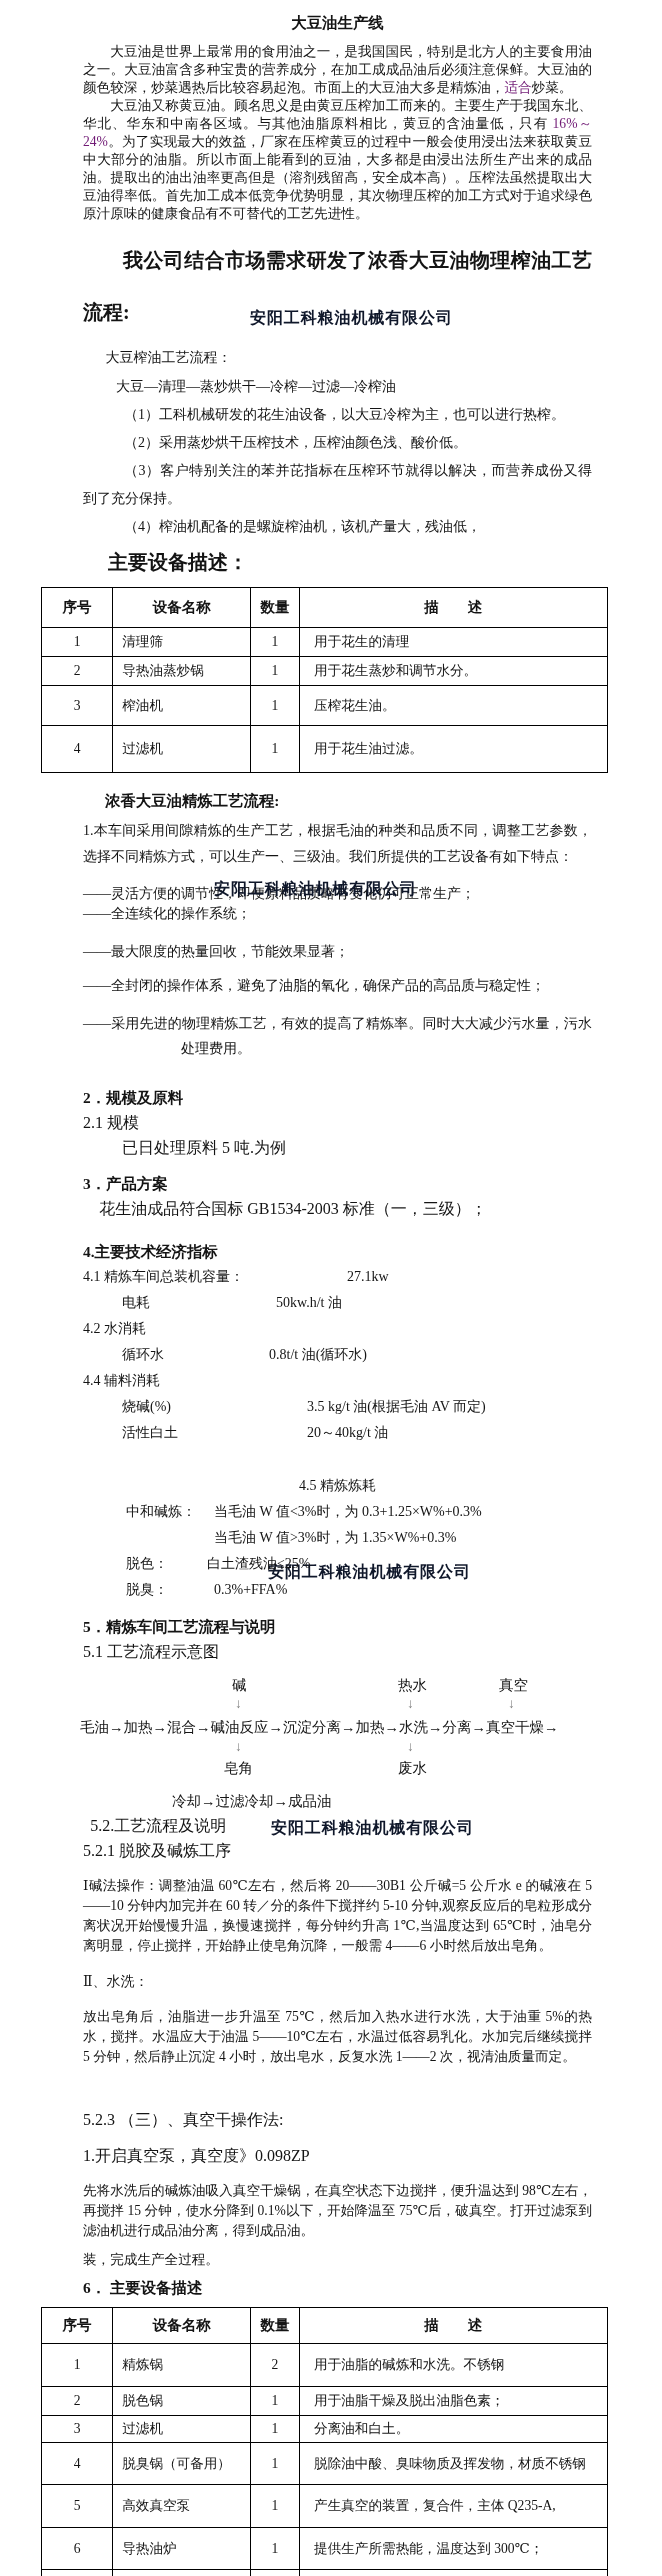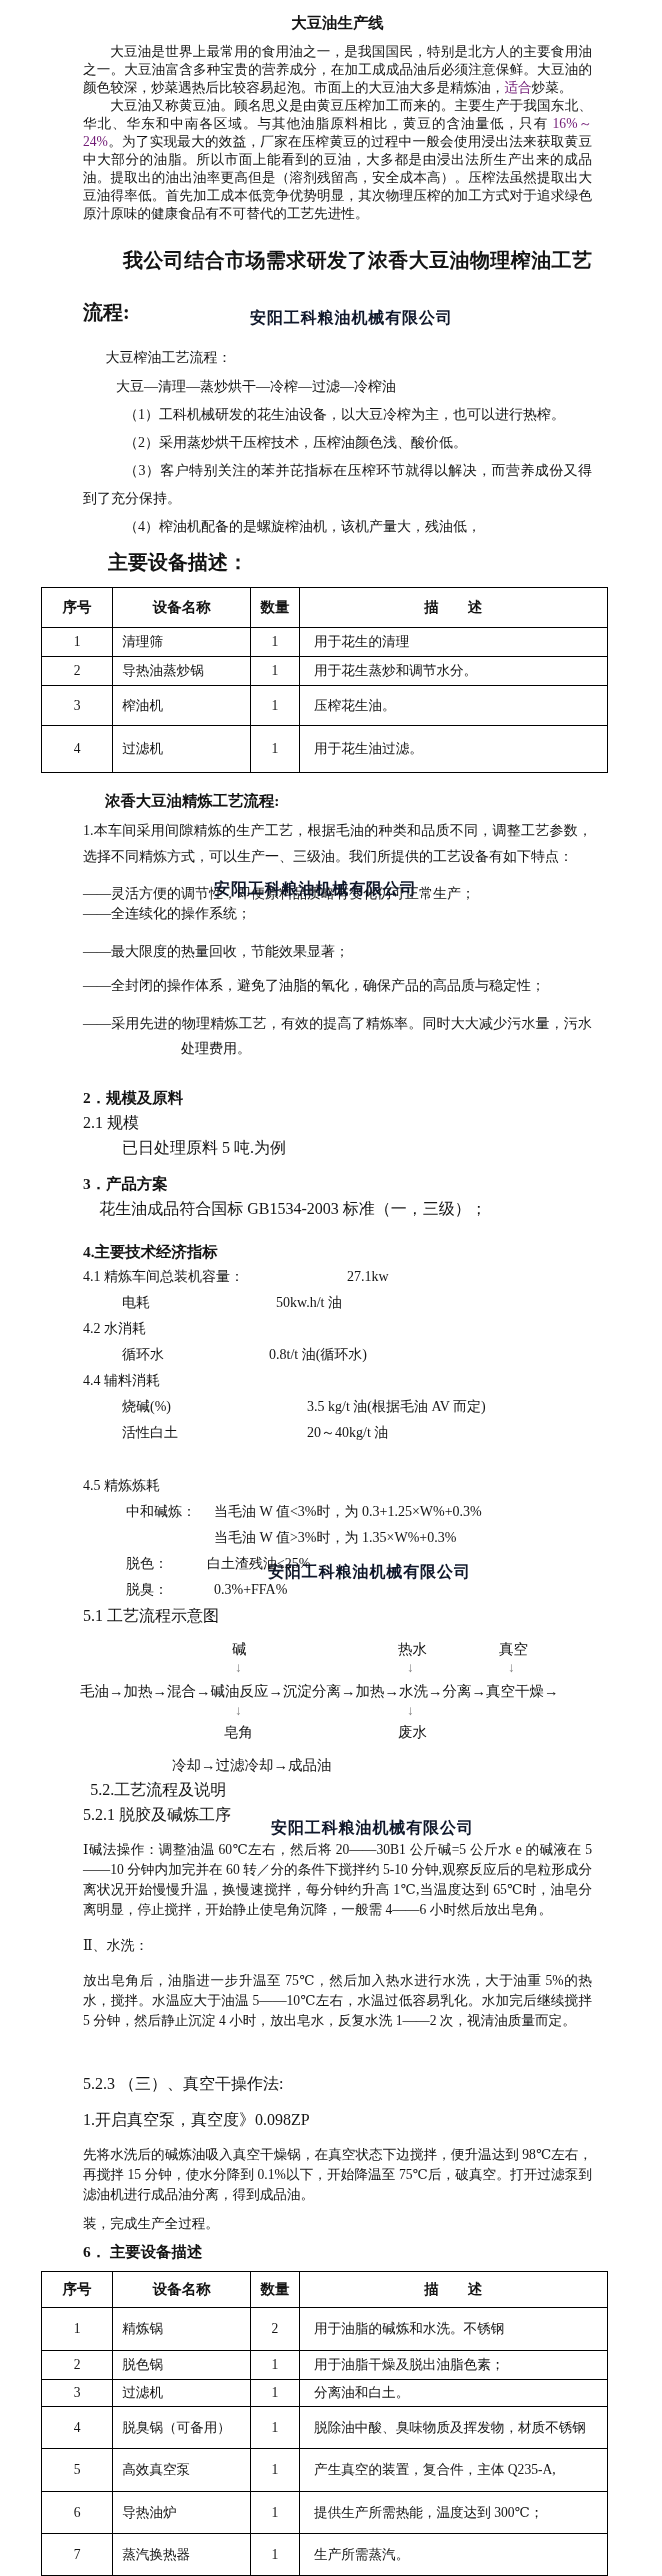--- a/index.html
+++ b/index.html
@@ -61,21 +61,21 @@
   .sec-h{font-size:15.4px;font-weight:bold;line-height:25px;margin-top:11px;}
   .sub{font-size:16px;line-height:25px;}
   .sub-ind{padding-left:39px;}
   .sub-ind2{padding-left:16.3px;}
   .mt26{margin-top:23.5px;} .mt20{margin-top:18px;} .mt12{margin-top:11px;}
   
   .spec{position:relative;font-size:14px;line-height:26px;}
   .spec .lab{display:inline-block;}
   .spec .val{position:absolute;top:0;}
   .ind43{padding-left:39px;} .ind48{padding-left:43px;} .ind145{padding-left:131px;}
-  .spec45{margin-top:27px;}
+  .spec45{margin-top:27px;text-align:center;}
   
   .flow{position:relative;margin-left:-83px;width:663px;height:137px;margin-top:12.7px;
         font-size:14.5px;}
   .flow .fl{position:absolute;white-space:nowrap;}
   .flow .arr{color:#808080;font-size:13.6px;}
   
   .p52{font-size:13.6px;line-height:20px;text-align:justify;margin:0;}
   .wash-h{font-size:14px;line-height:20px;margin-top:12.7px;}
   
   .wm{position:absolute;font-family:"Liberation Sans","DejaVu Sans",sans-serif;
@@ -209,20 +209,21 @@
     </div>
     <div class="spec">
       <span class="lab ind48">脱色：</span>
       <span class="val" style="left:124px">白土渣残油≤25%</span>
     </div>
     <div class="spec">
       <span class="lab ind48">脱臭：</span>
       <span class="val" style="left:131px">0.3%+FFA%</span>
     </div>
 
+    <div class="sec-h mt12">5．精炼车间工艺流程与说明</div>
     <div class="sub">5.1 工艺流程示意图</div>
 
     <div class="flow">
       <span class="fl" style="left:232px;top:0">碱</span>
       <span class="fl" style="left:398px;top:0">热水</span>
       <span class="fl" style="left:499px;top:0">真空</span>
       <span class="fl arr" style="left:235px;top:20px">↓</span>
       <span class="fl arr" style="left:407px;top:20px">↓</span>
       <span class="fl arr" style="left:508px;top:20px">↓</span>
       <span class="fl" style="left:80px;top:42px">毛油→加热→混合→碱油反应→沉淀分离→加热→水洗→分离→真空干燥→</span>

